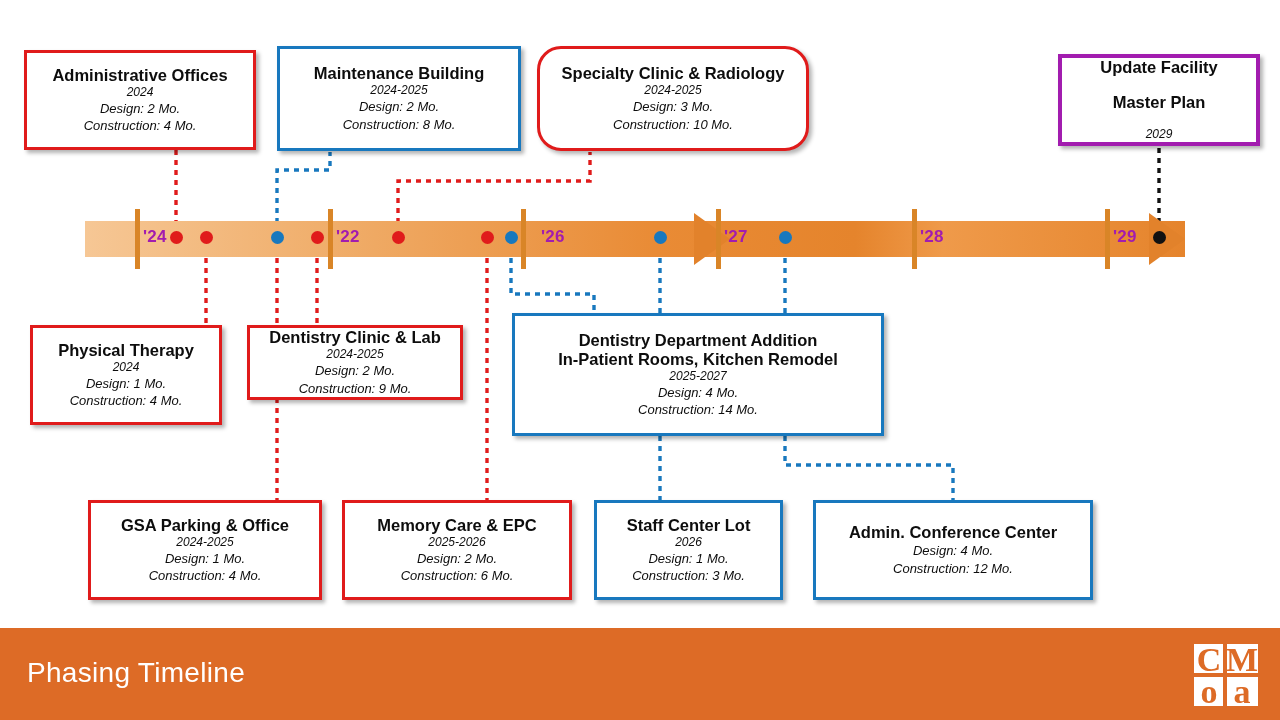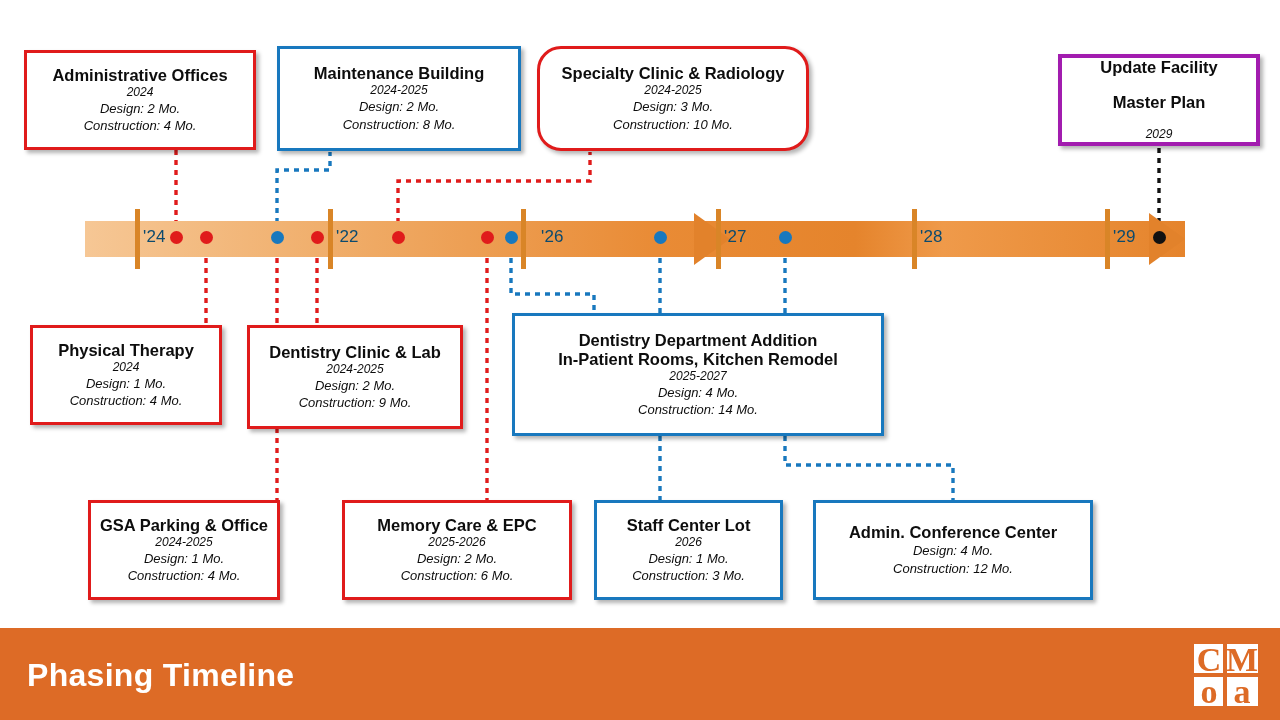--- a/index.html
+++ b/index.html
@@ -27,21 +27,21 @@
     border-top:26px solid transparent;
     border-bottom:26px solid transparent;
     border-left:36px solid #e2822b;
   }
   .tl-tick{
     position:absolute;
     width:5px;background:#d98527;
   }
   .tl-year{
     position:absolute;
-    color:#0c4a6e;font-weight:normal;font-size:17px;
+    color:#a21caf;font-weight:bold;font-size:17px;
     letter-spacing:.2px;
     top:227px;
   }
 
   
   .dot{position:absolute;width:13px;height:13px;border-radius:50%;}
   .dot.red{background:#e01b1b;}
   .dot.blue{background:#1878be;}
   .dot.black{background:#111111;}
 
@@ -62,21 +62,21 @@
   .b-years{font-style:italic;font-size:12px;color:#0d0d0d;line-height:1.25;}
   .b-line{font-style:italic;font-size:13px;color:#0d0d0d;line-height:1.33;}
 
   
   #footer{
     position:absolute;left:0;top:628px;width:1280px;height:92px;
     background:#dd6b26;
   }
   #footer-title{
     position:absolute;left:27px;top:657px;
-    color:#ffffff;font-size:32px;font-weight:bold;letter-spacing:.3px;
+    color:#ffffff;font-size:28px;font-weight:normal;letter-spacing:.3px;
   }
   #logo{position:absolute;left:1190px;top:640px;width:72px;height:70px;}
 </style>
 </head>
 <body>
 
 <div id="stage">
 
   <svg id="links" viewBox="0 0 1280 720">
     <g fill="none" stroke-linecap="butt">
@@ -165,36 +165,36 @@
     <div class="b-years">2029</div>
   </div>
 
   <div class="box red" style="left:30px;top:325px;width:192px;height:100px;">
     <div class="b-title">Physical Therapy</div>
     <div class="b-years">2024</div>
     <div class="b-line">Design: 1 Mo.</div>
     <div class="b-line">Construction: 4 Mo.</div>
   </div>
 
-  <div class="box red" style="left:247px;top:325px;width:216px;height:104px;">
+  <div class="box red" style="left:247px;top:325px;width:216px;height:75px;">
     <div class="b-title">Dentistry Clinic &amp; Lab</div>
     <div class="b-years">2024-2025</div>
     <div class="b-line">Design: 2 Mo.</div>
     <div class="b-line">Construction: 9 Mo.</div>
   </div>
 
   <div class="box blue" style="left:512px;top:313px;width:372px;height:123px;">
     <div class="b-title">Dentistry Department Addition</div>
     <div class="b-title">In-Patient Rooms, Kitchen Remodel</div>
     <div class="b-years">2025-2027</div>
     <div class="b-line">Design: 4 Mo.</div>
     <div class="b-line">Construction: 14 Mo.</div>
   </div>
 
-  <div class="box red" style="left:88px;top:500px;width:192px;height:100px;">
+  <div class="box red" style="left:88px;top:500px;width:234px;height:100px;">
     <div class="b-title">GSA Parking &amp; Office</div>
     <div class="b-years">2024-2025</div>
     <div class="b-line">Design: 1 Mo.</div>
     <div class="b-line">Construction: 4 Mo.</div>
   </div>
 
   <div class="box red" style="left:342px;top:500px;width:230px;height:100px;">
     <div class="b-title">Memory Care &amp; EPC</div>
     <div class="b-years">2025-2026</div>
     <div class="b-line">Design: 2 Mo.</div>

